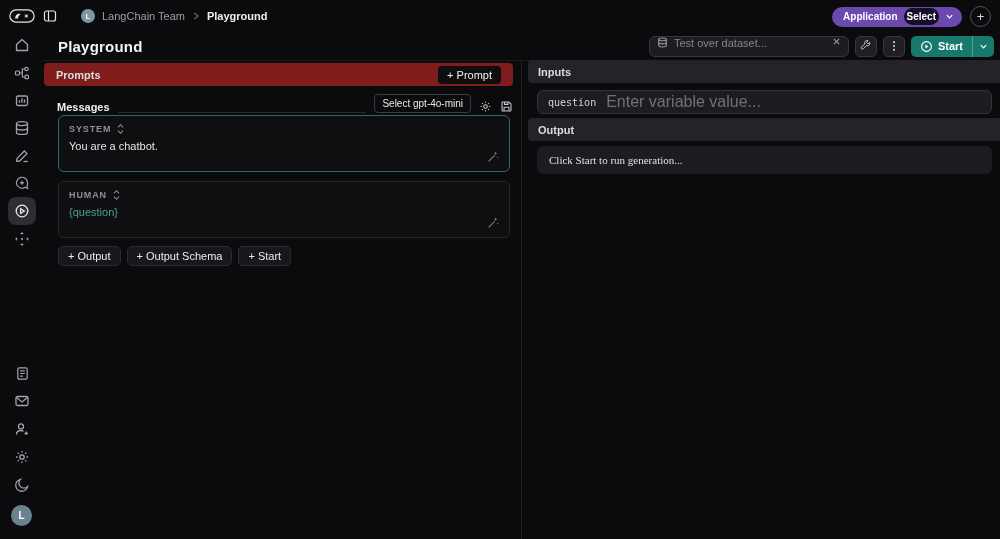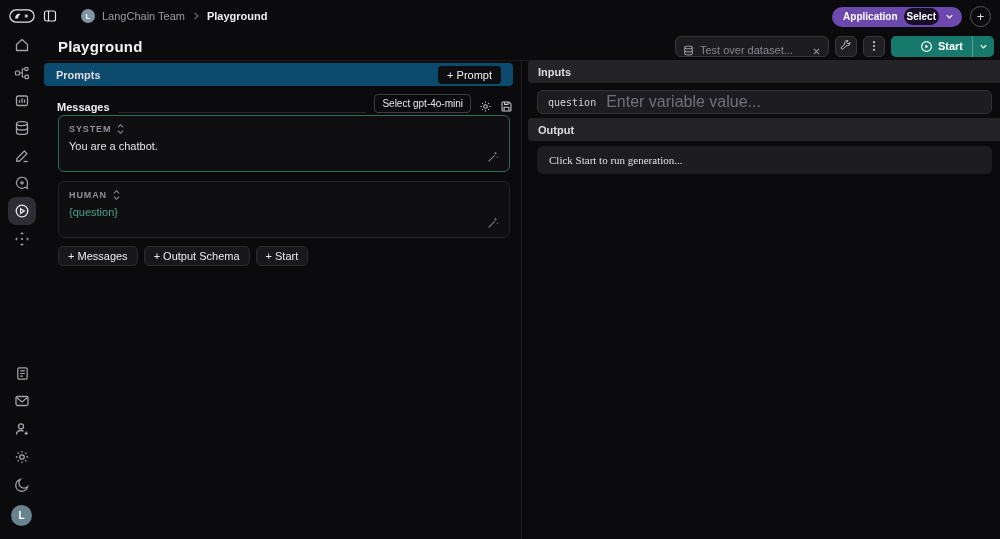--- a/index.html
+++ b/index.html
@@ -26,49 +26,49 @@
     align-items:center; gap:6px; padding:0 8px 0 11px; font-size:10px; font-weight:700; color:#fff; cursor:pointer; }
   .select-chip { background:#150e26; border-radius:9px; padding:3px 3px; font-size:10px; font-weight:700; }
   .plus-btn { width:21px; height:21px; border-radius:50%; border:1px solid #55555c;
     display:flex; align-items:center; justify-content:center; font-size:13px; color:#d8d8dc; background:transparent; }
 
   
   .subheader { position:absolute; top:32px; left:44px; right:0; height:28px;
     display:flex; align-items:center; padding:0 6px 0 14px; }
   .page-title { font-size:15px; font-weight:700; letter-spacing:.2px; color:#f2f2f5; }
   .subheader-right { margin-left:auto; display:flex; align-items:center; gap:6px; }
-  .dataset-input { width:154px; height:21px; background:#1d1d21; border:1px solid #37373d;
-    border-radius:6px; display:flex; align-items:flex-end; gap:6px; padding:0 7px; color:#9a9aa2; }
+  .dataset-input { width:200px; height:21px; background:#1d1d21; border:1px solid #37373d;
+    border-radius:6px; display:flex; align-items:flex-start; gap:6px; padding:0 7px; color:#9a9aa2; }
   .dataset-input input { flex:1; min-width:0; background:transparent; border:0; outline:none;
     color:#d6d6da; font-size:11px; font-family:"Liberation Sans", sans-serif; }
   .dataset-input input::placeholder { color:#85858d; }
   .clear-x { color:#9a9aa2; display:flex; cursor:pointer; }
   .icon-btn { height:21px; min-width:21px; padding:0 4px; background:#202024; border:1px solid #37373d;
     border-radius:5px; display:flex; align-items:center; justify-content:center; color:#c9c9ce; }
   .start-btn { height:21px; background:#16796b; border-radius:5px; display:flex; align-items:stretch;
     font-size:11px; font-weight:700; color:#fff; cursor:pointer; }
-  .start-main { display:flex; align-items:center; gap:5px; padding:0 9px;margin-left:20px; }
+  .start-main { display:flex; align-items:center; gap:5px; padding:0 9px; }
   .start-sep { width:1px; background:rgba(255,255,255,.28); }
   .start-chevron { display:flex; align-items:center; padding:0 6px; }
 
   .content-divider { position:absolute; top:60px; left:44px; right:0; height:1px; background:#1b1b1f; }
 
   
   .rail-icon { position:absolute; left:8px; width:28px; height:28px; border-radius:8px;
     display:flex; align-items:center; justify-content:center; color:#a4a4ab; cursor:pointer; }
   .rail-icon.active { background:#2d2d33; color:#e9e9ee; }
   .rail-avatar { position:absolute; left:11px; top:505px; width:21px; height:21px; border-radius:50%;
     background:#68828f; color:#fff; font-size:10px; font-weight:700;
     display:flex; align-items:center; justify-content:center; cursor:pointer; }
 
   
   .left-panel { position:absolute; left:44px; top:60px; width:477px; bottom:0; }
   .right-panel { position:absolute; left:521px; top:60px; right:0; bottom:0; border-left:1px solid #222226; }
 
-  .panel-header { background:#0c4a6e; border-radius:4px; height:23px; display:flex; align-items:center;
+  .panel-header { background:#7f1d1d; border-radius:4px; height:23px; display:flex; align-items:center;
     padding:0 12px; font-size:11px; font-weight:700; color:#dcdce0; }
   .prompts-header { position:absolute; top:3px; left:0; right:8px; }
   .add-prompt-btn { margin-left:auto; background:#0e0e11; border-radius:4px; padding:3px 9px;
     font-size:11px; font-weight:400; color:#f0f0f4; cursor:pointer; }
 
   .messages-row { position:absolute; top:33px; left:13px; right:8px; height:20px;
     display:flex; align-items:flex-end; gap:8px; }
   .messages-label { font-size:11px; font-weight:700; color:#f0f0f4; white-space:nowrap; }
   .messages-divider { flex:1; height:1px; background:#28282c; }
   .model-pill { border:1px solid #3c3c42; border-radius:4px; padding:3px 7px; font-size:10px;
@@ -377,21 +377,21 @@
     <span class="wand-btn">
       <svg width="14" height="14" viewBox="0 0 16 16" fill="none" stroke="currentColor" stroke-width="1.2">
         <path d="M3 13 L10 6"></path>
         <path d="M11 1.8 l.5 1.4 1.4.5 -1.4.5 -.5 1.4 -.5-1.4 -1.4-.5 1.4-.5 Z" fill="currentColor" stroke="none"></path>
         <path d="M13.2 7 l.3.9.9.3 -.9.3 -.3.9 -.3-.9 -.9-.3 .9-.3 Z" fill="currentColor" stroke="none"></path>
       </svg>
     </span>
   </div>
 
   <div class="add-row">
-    <span class="add-btn">+ Messages</span>
+    <span class="add-btn">+ Output</span>
     <span class="add-btn">+ Output Schema</span>
     <span class="add-btn">+ Start</span>
   </div>
 </div>
 
 <div class="right-panel">
   <div class="io-header inputs">
     <span>Inputs</span>
   </div>
   <div class="var-row">

